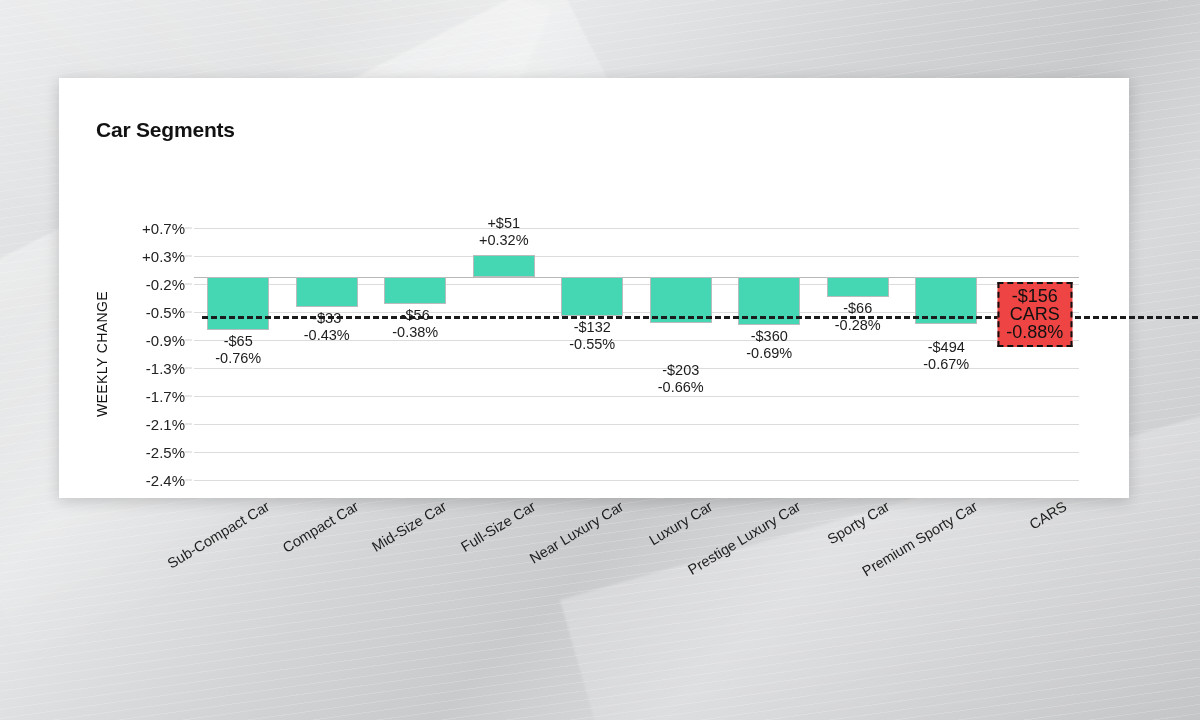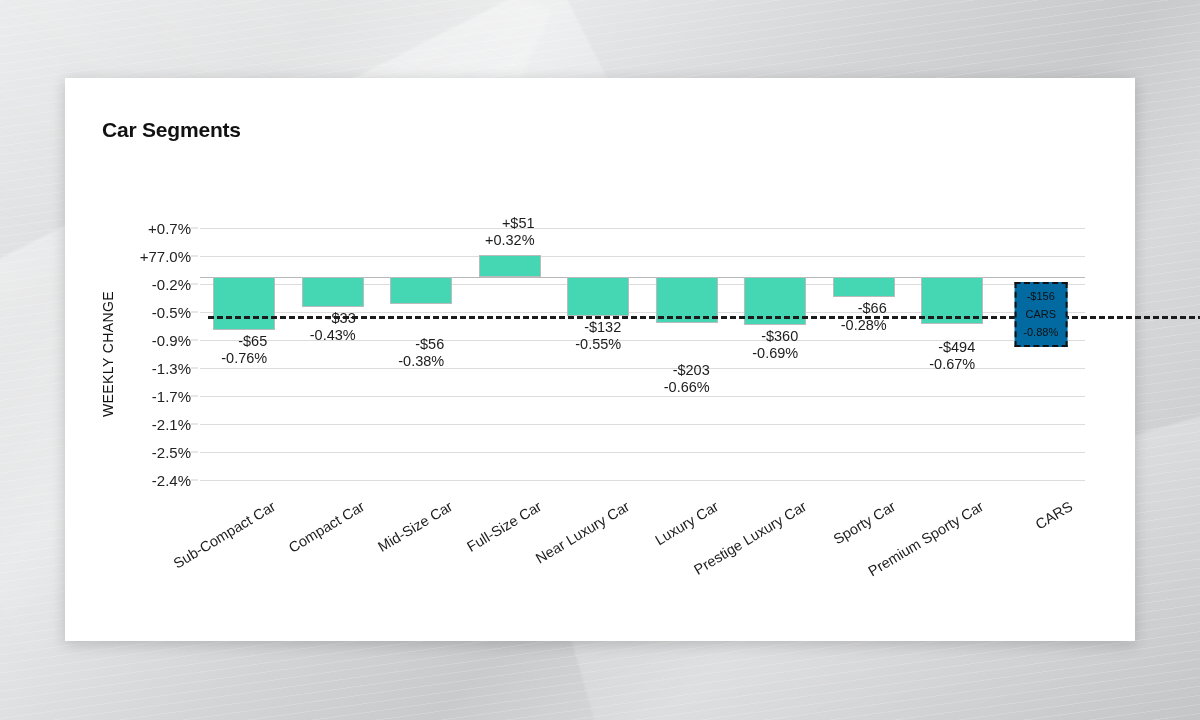--- a/index.html
+++ b/index.html
@@ -29,21 +29,21 @@
     filter:blur(1px);
   }
   #bg-swoosh-c{position:absolute;left:-60px;top:-120px;width:520px;height:560px;
     transform:rotate(24deg);
     background:linear-gradient(180deg, rgba(255,255,255,0.22), rgba(255,255,255,0) 75%);
     filter:blur(2px);
   }
 
   
   #card{
-    position:absolute;left:65px;top:78px;width:1070px;height:563px;
+    position:absolute;left:59px;top:78px;width:1070px;height:420px;
     background:#ffffff;
     box-shadow:0 3px 14px rgba(0,0,0,0.18);
   }
   #chart-title{
     position:absolute;left:37px;top:40px;
     font-size:21px;font-weight:bold;color:#111;letter-spacing:-0.2px;
     white-space:nowrap;
   }
 
   
@@ -72,33 +72,33 @@
   }
   
   #avg-line{
     position:absolute;left:8px;width:1005px;height:0;
     border-top:3px dashed #1b1b1b;
   }
 
   
   .vlabel{
     position:absolute;
-    font-size:14.5px;color:#1c1c1c;text-align:right;
+    font-size:14.5px;color:#1c1c1c;text-align:center;
     white-space:nowrap;transform:translateX(-50%);
     line-height:17px;
   }
 
   
   #summary-box{
     position:absolute;
     border:2px dashed #111;
     padding:3px 7px 4px 7px;
     text-align:center;
-    font-size:11px;line-height:18px;color:#111;
-    background:#0369a1;
+    font-size:18px;line-height:18px;color:#111;
+    background:#ef4444;
     transform:translateX(-50%);
     white-space:nowrap;
   }
 
   
   .xlabel{
     position:absolute;
     font-size:14.5px;color:#1d1d1d;white-space:nowrap;
     transform-origin:right top;
     transform:rotate(-31deg);
@@ -119,21 +119,21 @@
   <div id="chart-title">Car Segments</div>
 
   <div id="plot">
     <div id="y-axis-title">WEEKLY CHANGE</div>
     <div id="gridlines">
         <div class="gridline" style="top: 0px;"></div>
         <div class="tick-dash" style="top: 0px;"></div>
         <div class="tick-label" style="top: 0px;">+0.7%</div>
         <div class="gridline" style="top: 28px;"></div>
         <div class="tick-dash" style="top: 28px;"></div>
-        <div class="tick-label" style="top: 28px;">+77.0%</div>
+        <div class="tick-label" style="top: 28px;">+0.3%</div>
         <div class="gridline" style="top: 56px;"></div>
         <div class="tick-dash" style="top: 56px;"></div>
         <div class="tick-label" style="top: 56px;">-0.2%</div>
         <div class="gridline" style="top: 84px;"></div>
         <div class="tick-dash" style="top: 84px;"></div>
         <div class="tick-label" style="top: 84px;">-0.5%</div>
         <div class="gridline" style="top: 112px;"></div>
         <div class="tick-dash" style="top: 112px;"></div>
         <div class="tick-label" style="top: 112px;">-0.9%</div>
         <div class="gridline" style="top: 140px;"></div>
@@ -167,21 +167,21 @@
     <div id="avg-line" style="top: 88.2px;"></div>
     <div id="labels-layer">
         <div class="vlabel" style="left: 44.25px; top: 105.2px;">
           <div>-$65</div>
           <div>-0.76%</div>
         </div>
         <div class="vlabel" style="left: 132.75px; top: 82.1px;">
           <div>-$33</div>
           <div>-0.43%</div>
         </div>
-        <div class="vlabel" style="left: 221.25px; top: 78.6px; margin-top: 29px;">
+        <div class="vlabel" style="left: 221.25px; top: 78.6px;">
           <div>-$56</div>
           <div>-0.38%</div>
         </div>
         <div class="vlabel" style="left: 309.75px; top: -13.4px;">
           <div>+$51</div>
           <div>+0.32%</div>
         </div>
         <div class="vlabel" style="left: 398.25px; top: 90.5px;">
           <div>-$132</div>
           <div>-0.55%</div>

